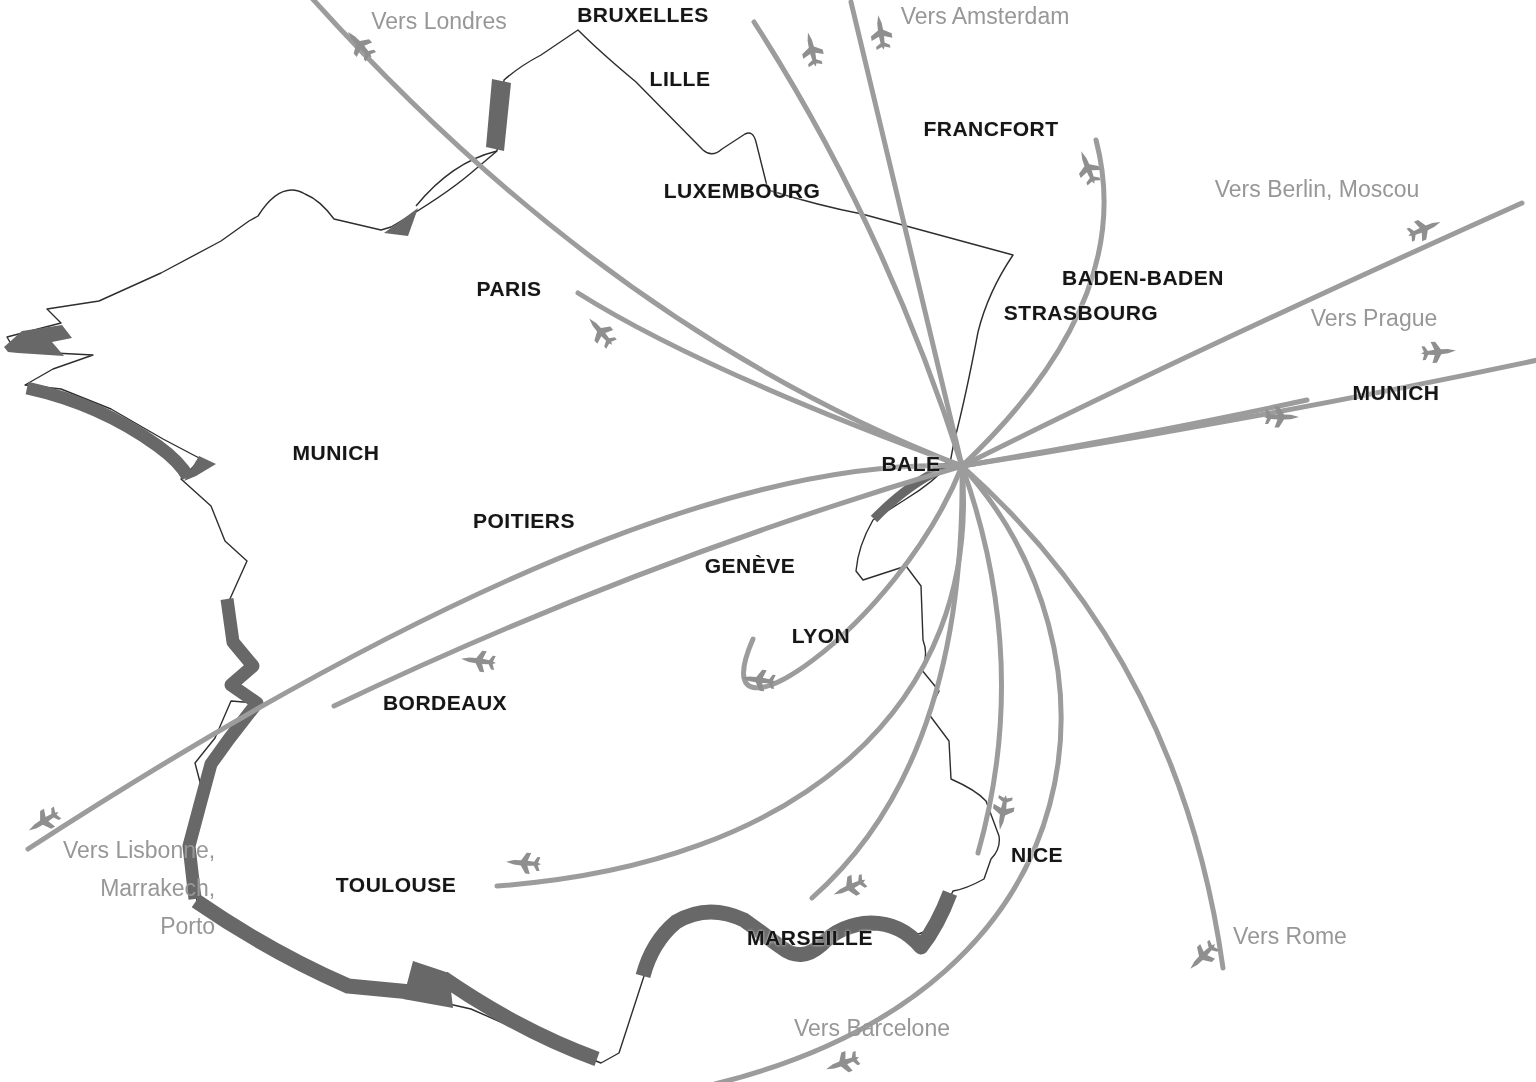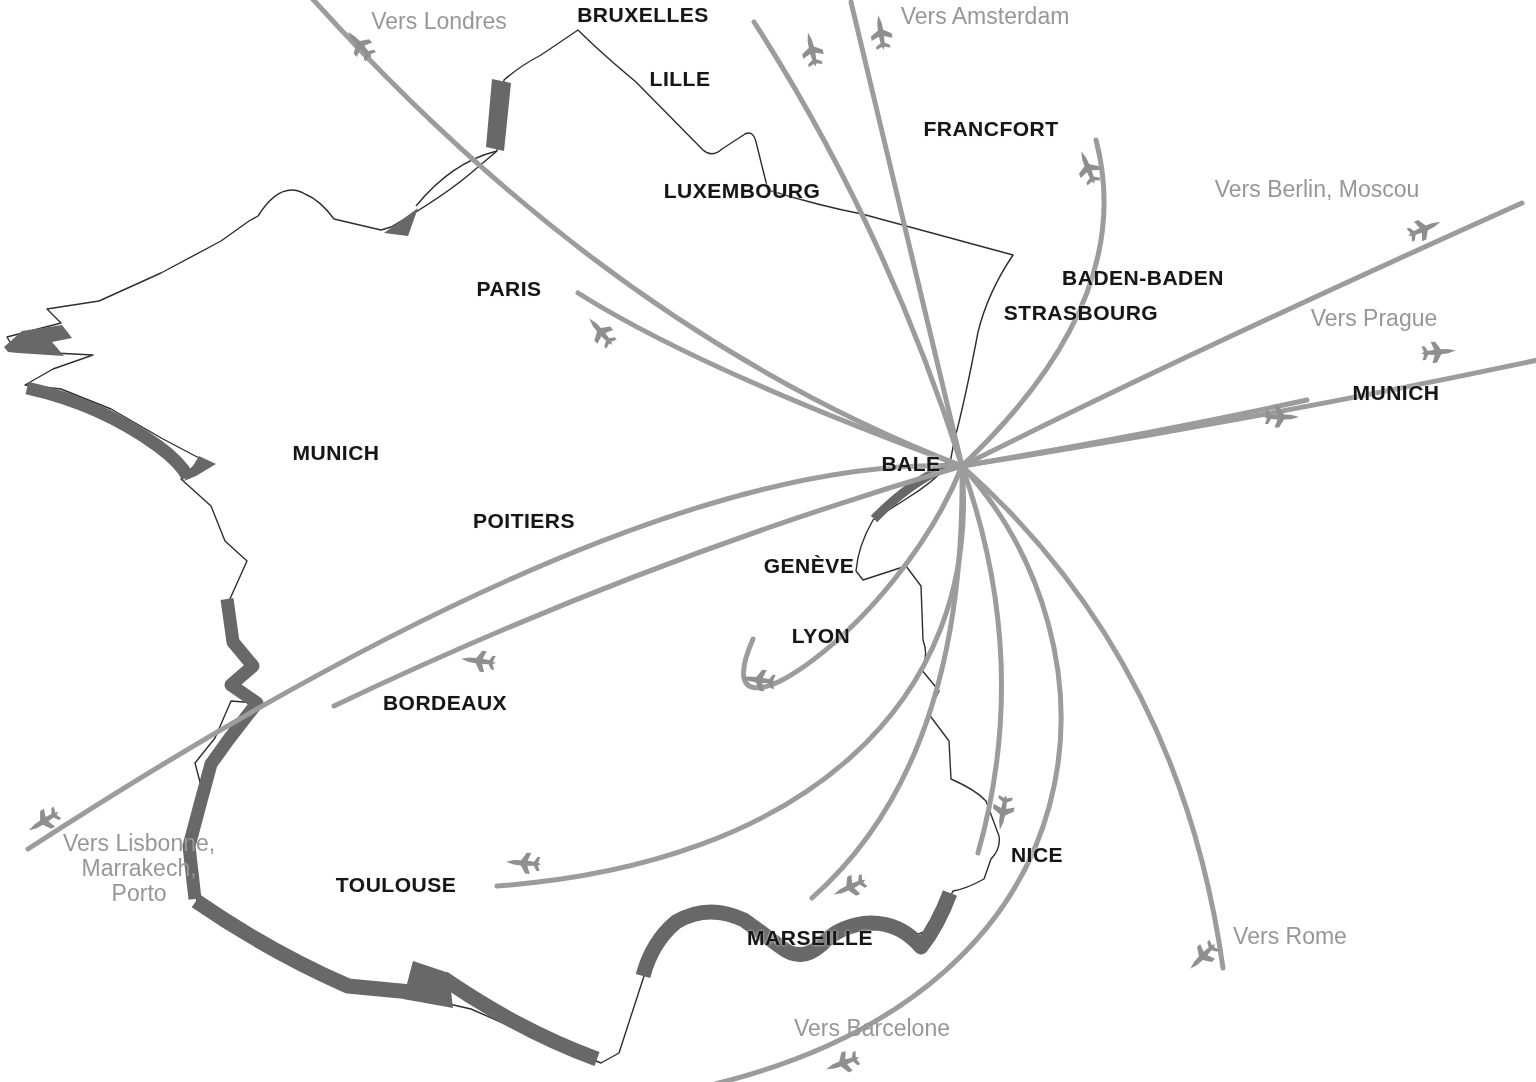--- a/index.html
+++ b/index.html
@@ -4,21 +4,21 @@
 <style>
   html,body{margin:0;padding:0;background:#fff;}
   #stage{position:relative;width:1536px;height:1082px;background:#ffffff;overflow:hidden;
          font-family:"Liberation Sans","DejaVu Sans",sans-serif;}
   #map-svg{position:absolute;left:0;top:0;}
   .city{position:absolute;transform:translate(-50%,-50%);color:#161616;font-weight:700;
         font-size:21px;letter-spacing:.5px;white-space:nowrap;
         text-shadow:0 0 3px rgba(255,255,255,.95),0 0 1px rgba(0,0,0,.35);}
   .ext{position:absolute;transform:translate(-50%,-50%);color:#979797;font-size:23px;
        white-space:nowrap;}
-  .ext.block{transform:none;white-space:pre-line;line-height:25px;text-align:center;}
+  .ext.block{transform:none;white-space:pre-line;line-height:38px;text-align:right;}
   .route{fill:none;stroke:#9c9c9c;stroke-width:5;stroke-linecap:round;}
   .outline{fill:#ffffff;stroke:#2e2e2e;stroke-width:1.4;stroke-linejoin:round;}
   .thin{fill:none;stroke:#2e2e2e;stroke-width:1.4;}
   .band{fill:none;stroke:#686868;stroke-linecap:butt;stroke-linejoin:round;}
   .bandfill{fill:#686868;stroke:none;}
   .plane{fill:#8f8f8f;}
 </style>
 </head>
 <body>
 
@@ -106,21 +106,21 @@
   <div class="city" style="left:680px;top:79px">LILLE</div>
   <div class="city" style="left:991px;top:129px">FRANCFORT</div>
   <div class="city" style="left:742px;top:191px">LUXEMBOURG</div>
   <div class="city" style="left:509px;top:289px">PARIS</div>
   <div class="city" style="left:1143px;top:278px">BADEN-BADEN</div>
   <div class="city" style="left:1081px;top:313px">STRASBOURG</div>
   <div class="city" style="left:1396px;top:393px">MUNICH</div>
   <div class="city" style="left:336px;top:453px">MUNICH</div>
   <div class="city" style="left:911px;top:464px">BALE</div>
   <div class="city" style="left:524px;top:521px">POITIERS</div>
-  <div class="city" style="left:809px;top:566px">GENÈVE</div>
+  <div class="city" style="left:750px;top:566px">GENÈVE</div>
   <div class="city" style="left:821px;top:636px">LYON</div>
   <div class="city" style="left:445px;top:703px">BORDEAUX</div>
   <div class="city" style="left:1037px;top:855px">NICE</div>
   <div class="city" style="left:396px;top:885px">TOULOUSE</div>
   <div class="city" style="left:810px;top:938px">MARSEILLE</div>
 
   <div class="ext" style="left:439px;top:21px">Vers Londres</div>
   <div class="ext" style="left:985px;top:16px">Vers Amsterdam</div>
   <div class="ext" style="left:1317px;top:189px">Vers Berlin, Moscou</div>
   <div class="ext" style="left:1374px;top:318px">Vers Prague</div>

